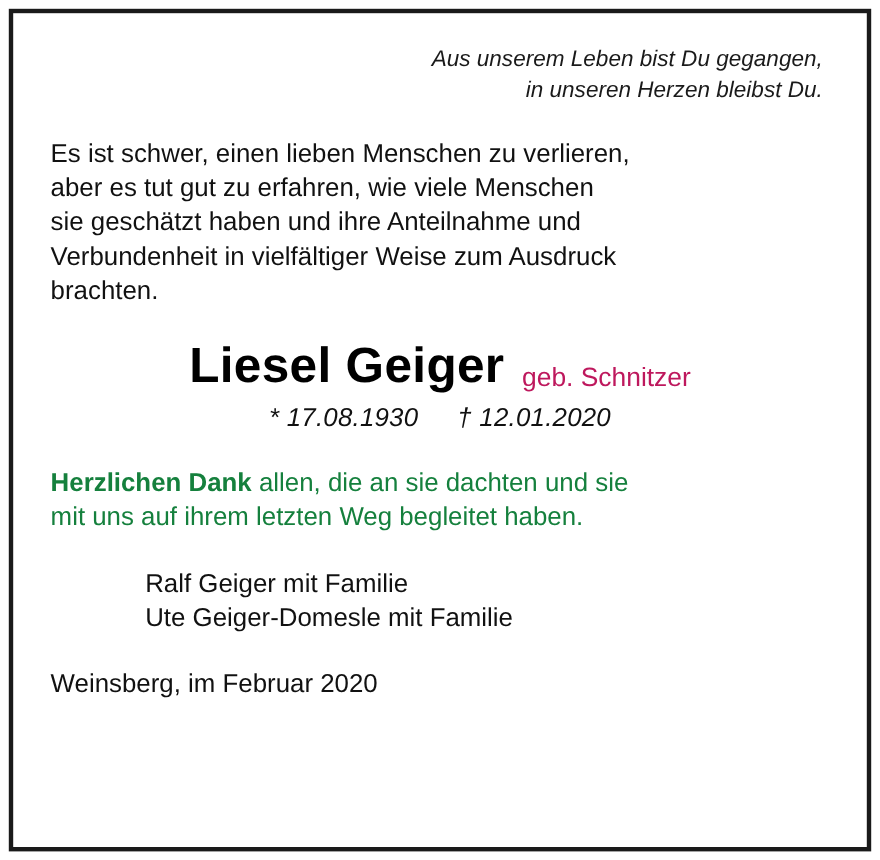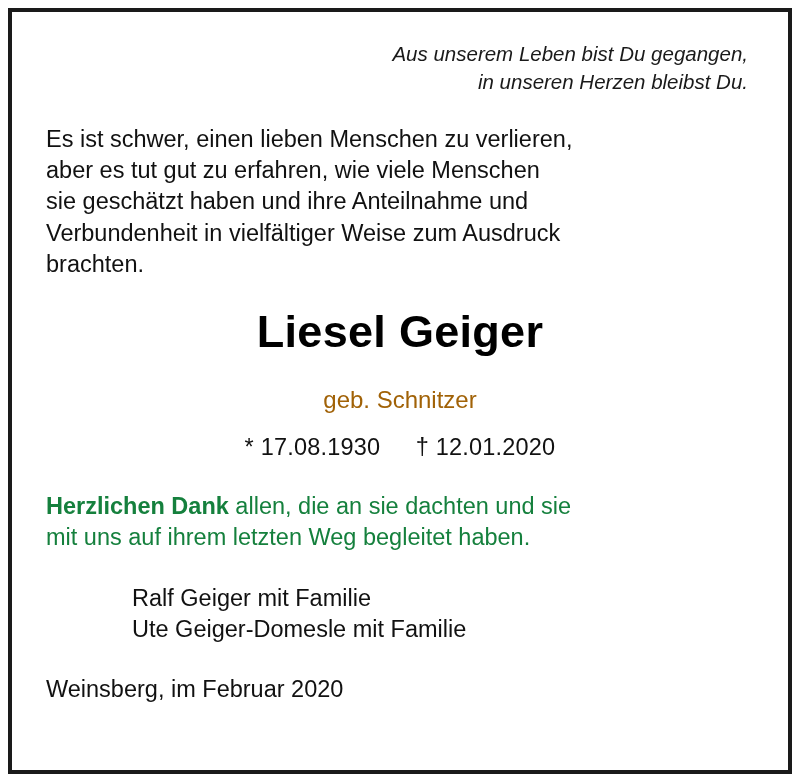--- a/index.html
+++ b/index.html
@@ -57,40 +57,40 @@
   }
   .intro div {
     white-space: nowrap;
   }
   .name-block {
     margin-top: 26px;
     text-align: center;
   }
   .name-line {
     display: flex;
-    align-items: center;
+    align-items: flex-end;
     justify-content: center;
-    gap: 28px;
-    flex-direction: column;
+    gap: 16px;
   }
   .name-main {
     font-size: 45px;
     font-weight: bold;
     letter-spacing: 0.3px;
     color: #000000;
   }
   .name-née {
     font-size: 24px;
-    color: #a16207;
+    color: #be185d;
   }
   .dates {
-    margin-top: 20px;
+    margin-top: 8px;
     font-size: 23.5px;
     color: #111111;
     letter-spacing: 0.2px;
+    font-style: italic;
   }
   .dates .sep {
     display: inline-block;
     width: 22px;
   }
   .thanks {
     margin-top: 34px;
     font-size: 23.5px;
     line-height: 1.32;
     color: #111111;

